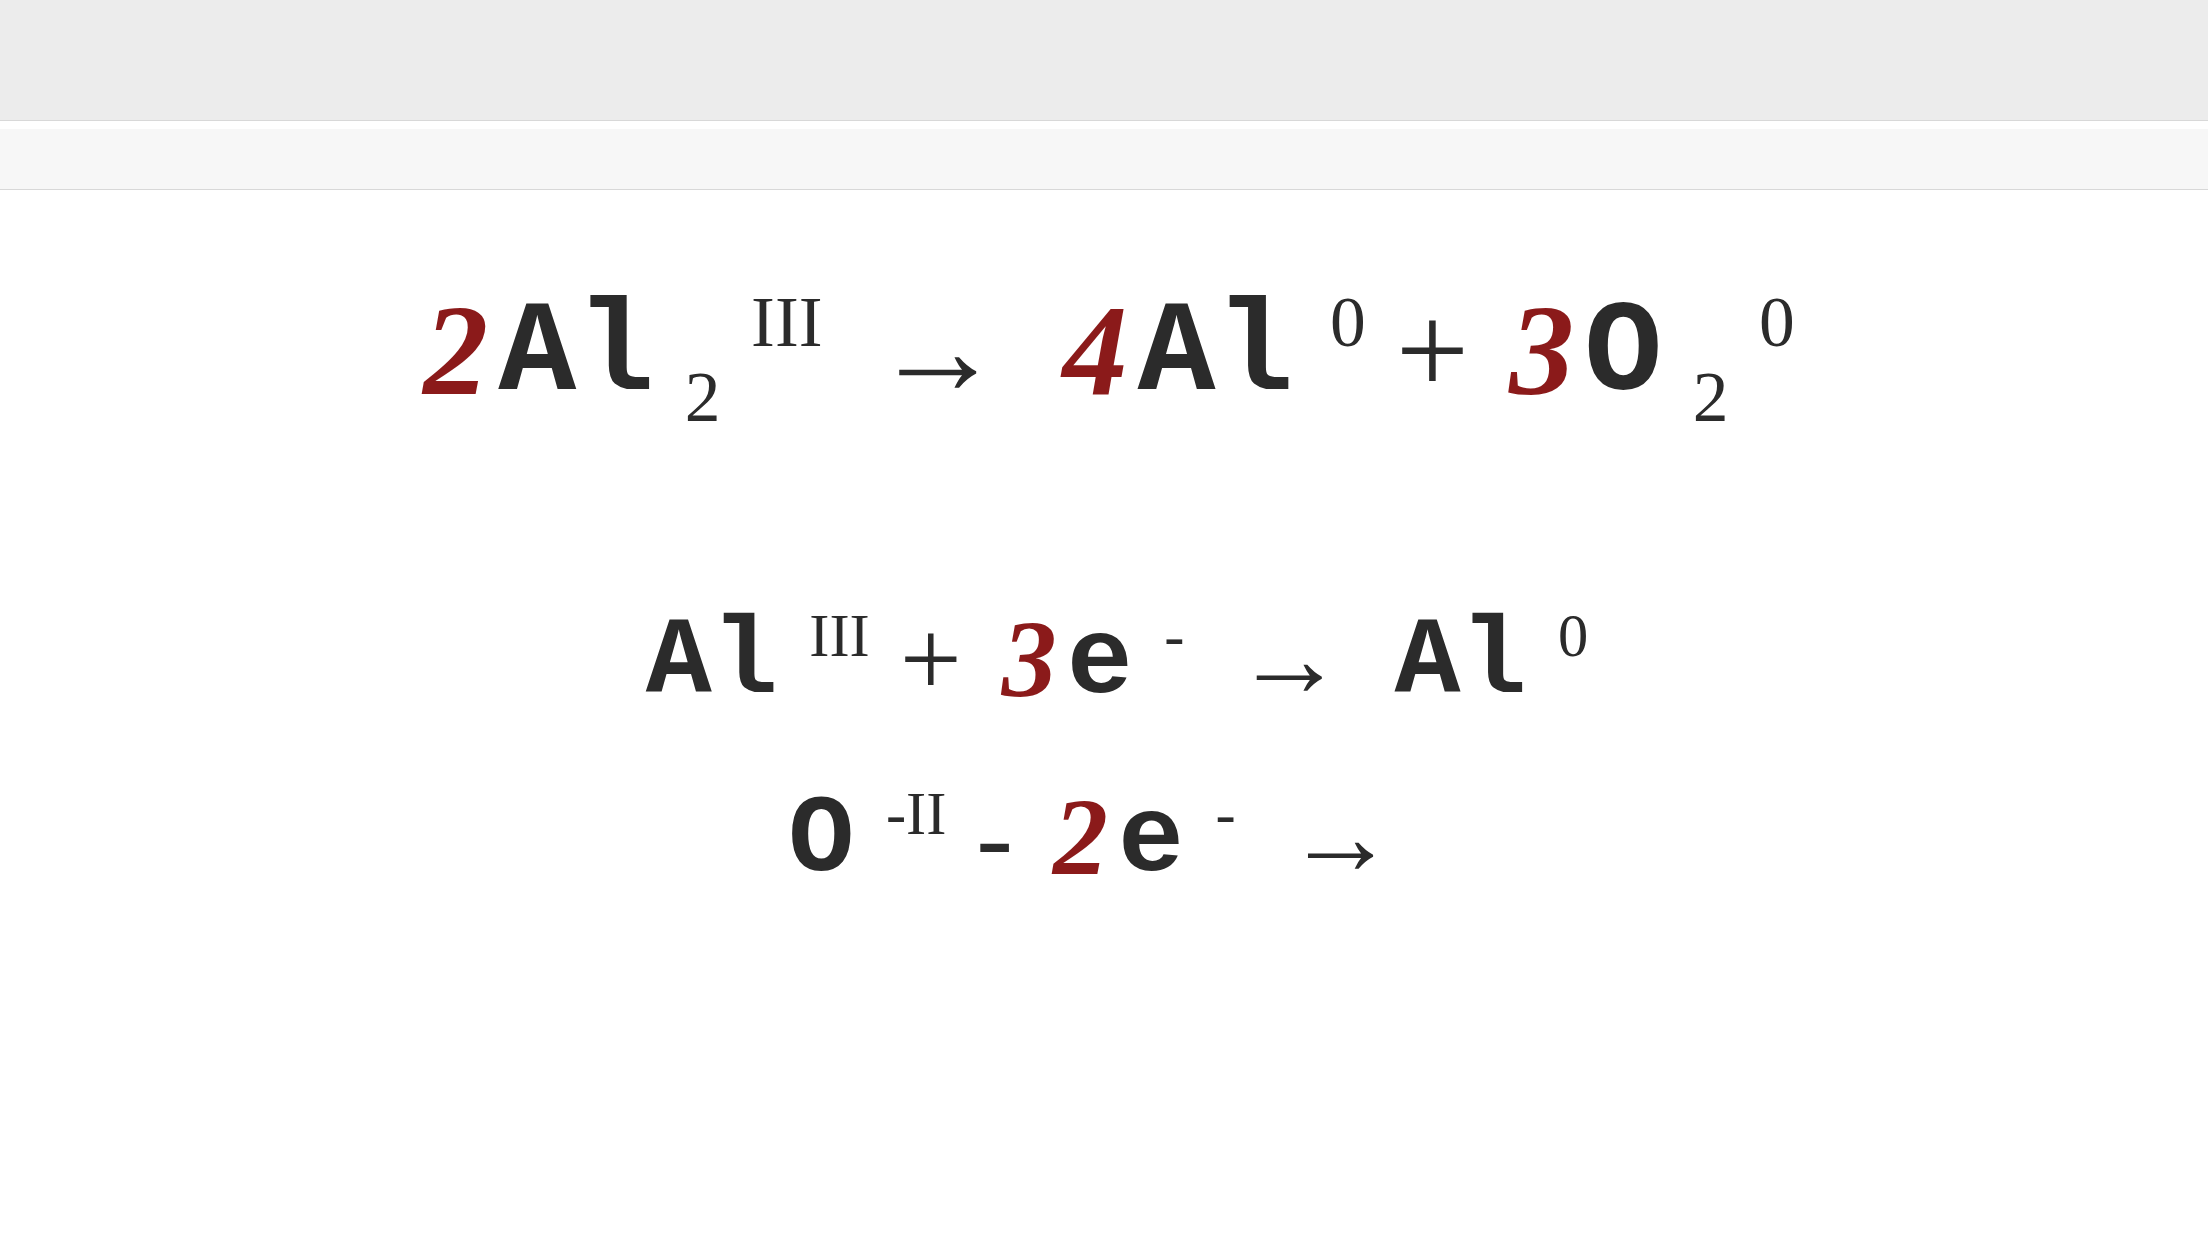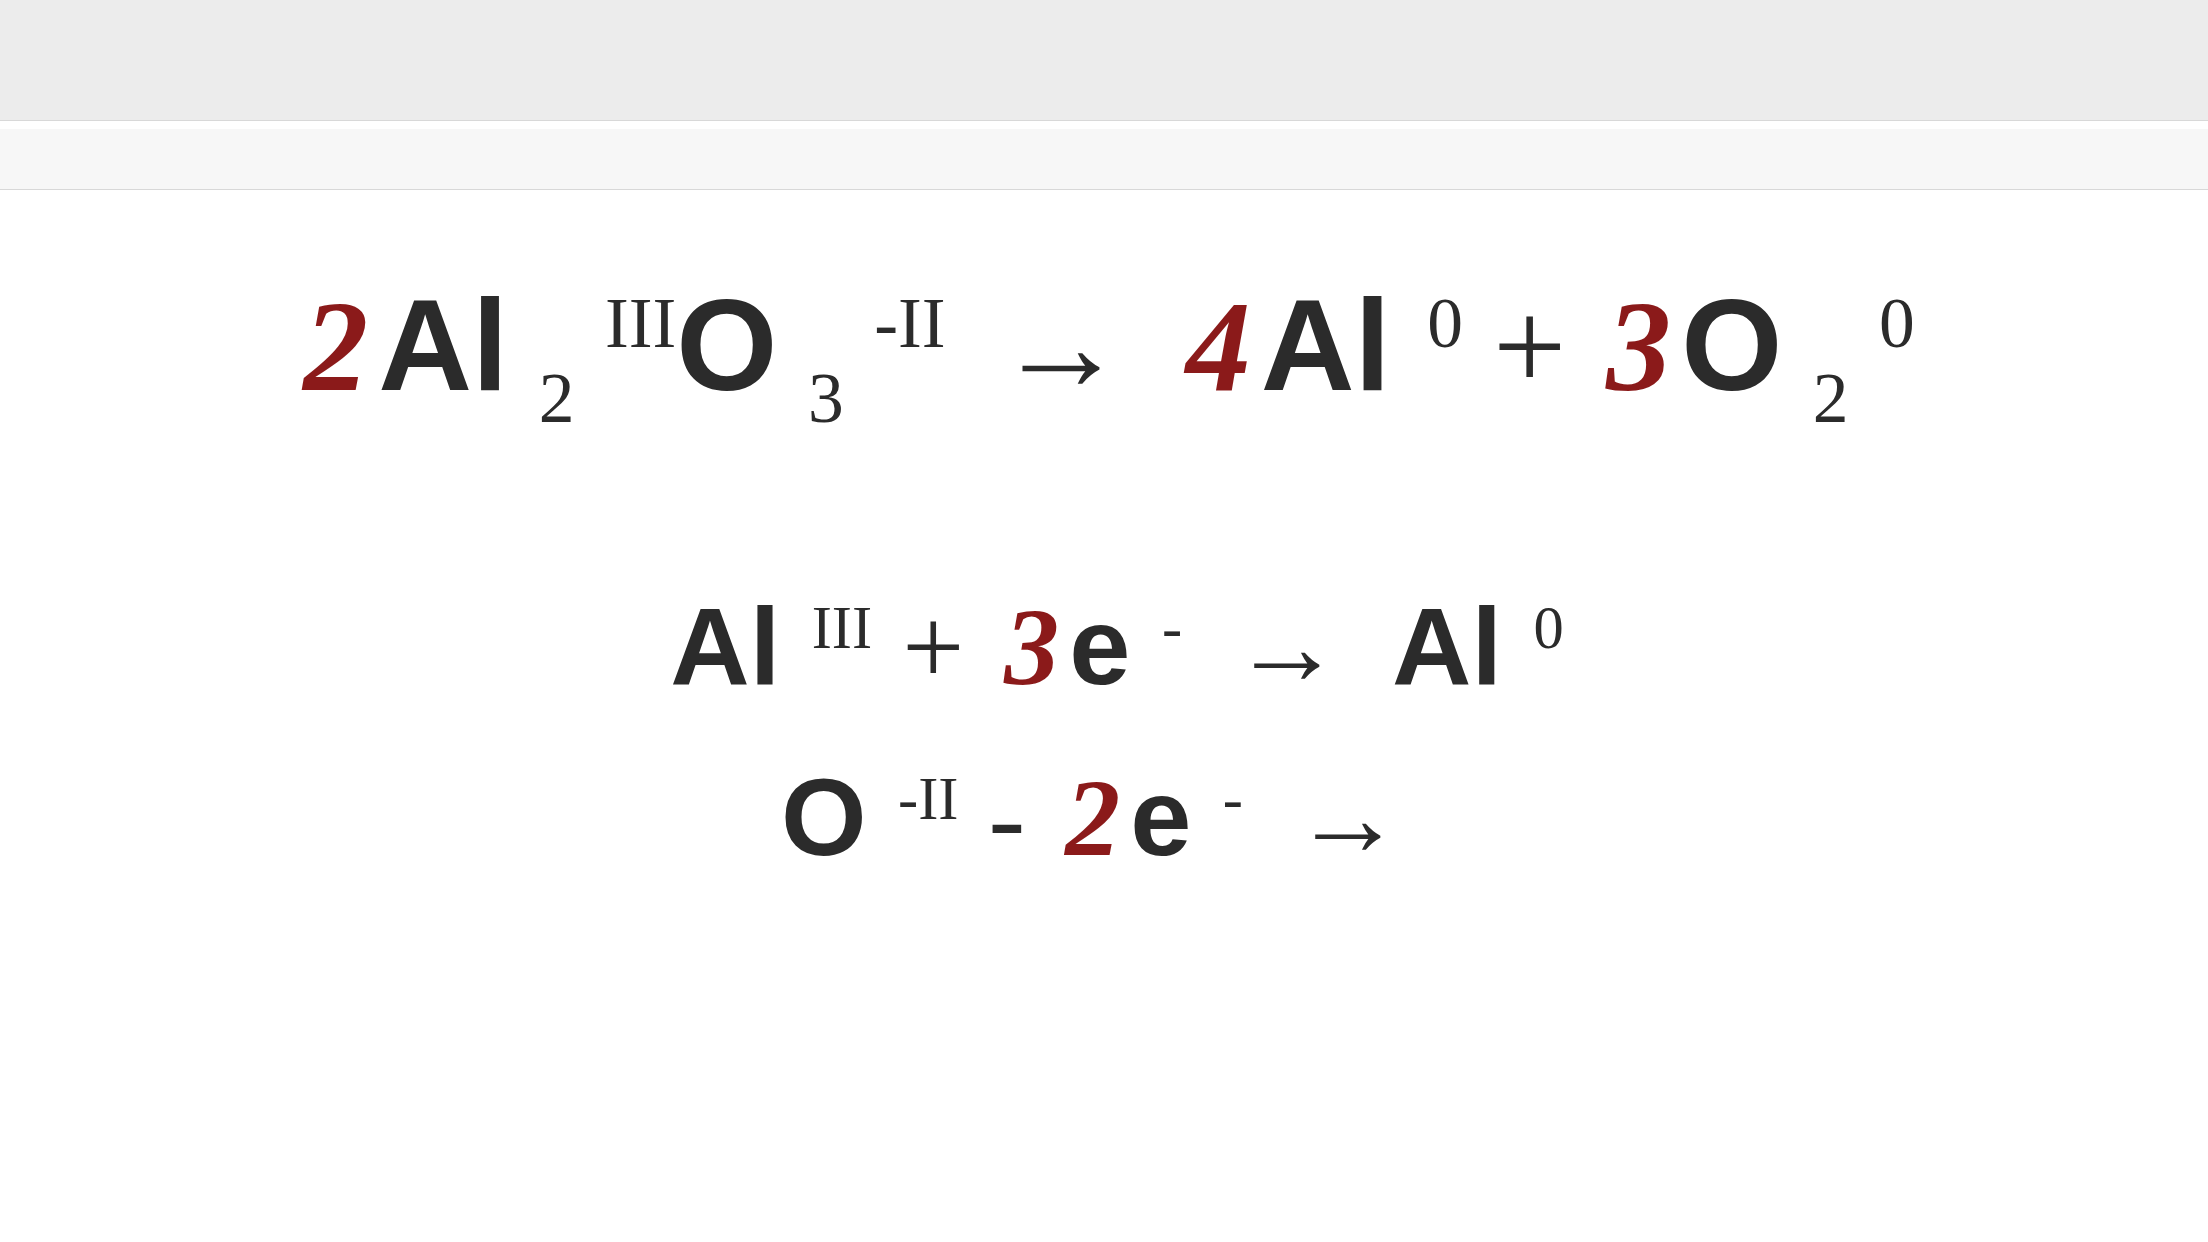--- a/index.html
+++ b/index.html
@@ -48,21 +48,21 @@
   }
   .eq2 { margin-bottom: 60px; }
   .coef {
     color: #8b1a1a;
     font-style: italic;
     font-weight: bold;
     margin: 0 10px;
   }
   .elem {
     font-weight: bold;
-    font-family: Liberation Sans, sans-serif;
+    font-family: Liberation Mono, monospace;
   }
   .op {
     margin: 0 30px;
     font-weight: normal;
   }
   .arrow {
     margin: 0 50px;
     font-weight: normal;
     font-size: 1em;
   }
@@ -94,25 +94,20 @@
 <div class="top-bar-2"></div>
 
 <div class="content">
 
   <div class="eq-line eq1">
     <span class="coef">2</span>
     <span class="term">
       <span class="elem">Al</span>
       <span class="sub">2</span>
       <span class="sup tight">III</span>
-    </span>
-    <span class="term">
-      <span class="elem">O</span>
-      <span class="sub">3</span>
-      <span class="sup tight">-II</span>
     </span>
     <span class="arrow">→</span>
     <span class="coef">4</span>
     <span class="term">
       <span class="elem">Al</span>
       <span class="sup">0</span>
     </span>
     <span class="op">+</span>
     <span class="coef">3</span>
     <span class="term">

